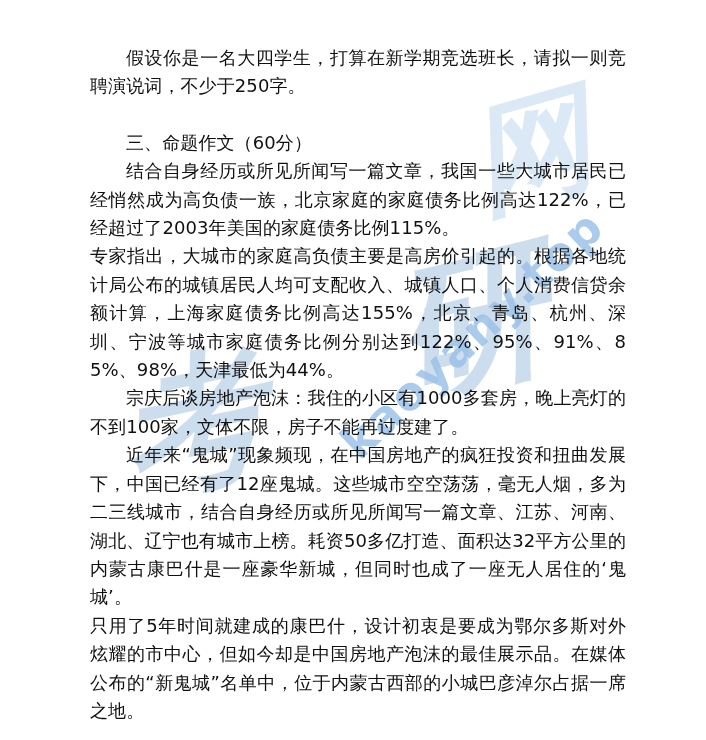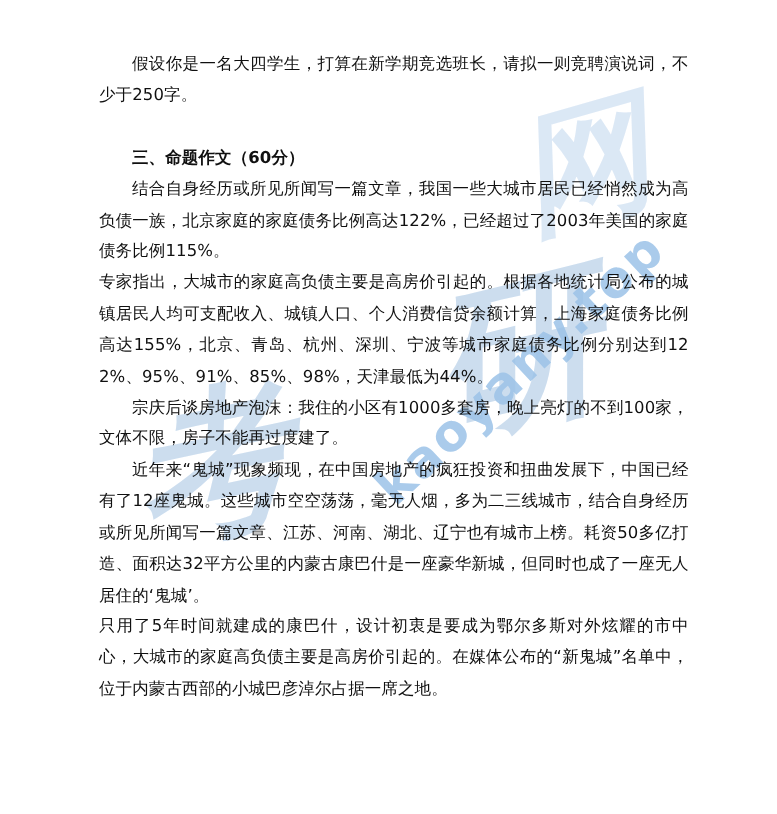--- a/index.html
+++ b/index.html
@@ -80,38 +80,38 @@
   #doc-body {
     position: absolute;
     inset: 0;
     z-index: 2;
     padding: 44px 80px 0 90px;
     box-sizing: border-box;
   }
 
   .para {
     font-family: "DejaVu Sans", "Liberation Sans", sans-serif;
-    font-size: 15px;
+    font-size: 18px;
     line-height: 28.4px;
     color: #101010;
     text-align: justify;
     text-justify: inter-character;
     margin: 0;
     letter-spacing: 0.1px;
     word-break: break-all;
   }
   .para.indent {
     text-indent: 2em;
   }
   .para.noindent {
     text-indent: 0;
   }
   .para.head {
     text-indent: 2em;
-    font-weight: 700;
+    font-weight: 400;
   }
   .spacer-lg { height: 28px; }
 </style>
 </head>
 <body>
 
 <div id="page">
 
   <div id="watermark-layer">
     <span class="wm-cjk wm-cjk-3">网</span>
@@ -129,18 +129,18 @@
     <p class="para head">三、命题作文（60分）</p>
 
     <p class="para indent">结合自身经历或所见所闻写一篇文章，我国一些大城市居民已经悄然成为高负债一族，北京家庭的家庭债务比例高达122%，已经超过了2003年美国的家庭债务比例115%。</p>
 
     <p class="para noindent">专家指出，大城市的家庭高负债主要是高房价引起的。根据各地统计局公布的城镇居民人均可支配收入、城镇人口、个人消费信贷余额计算，上海家庭债务比例高达155%，北京、青岛、杭州、深圳、宁波等城市家庭债务比例分别达到122%、95%、91%、85%、98%，天津最低为44%。</p>
 
     <p class="para indent">宗庆后谈房地产泡沫：我住的小区有1000多套房，晚上亮灯的不到100家，文体不限，房子不能再过度建了。</p>
 
     <p class="para indent">近年来“鬼城”现象频现，在中国房地产的疯狂投资和扭曲发展下，中国已经有了12座鬼城。这些城市空空荡荡，毫无人烟，多为二三线城市，结合自身经历或所见所闻写一篇文章、江苏、河南、湖北、辽宁也有城市上榜。耗资50多亿打造、面积达32平方公里的内蒙古康巴什是一座豪华新城，但同时也成了一座无人居住的‘鬼城’。</p>
 
-    <p class="para noindent">只用了5年时间就建成的康巴什，设计初衷是要成为鄂尔多斯对外炫耀的市中心，大城市的家庭高负债主要是高房价引起的。在媒体公布的“新鬼城”名单中，位于内蒙古西部的小城巴彦淖尔占据一席之地。</p>
+    <p class="para noindent">只用了5年时间就建成的康巴什，设计初衷是要成为鄂尔多斯对外炫耀的市中心，但如今却是中国房地产泡沫的最佳展示品。在媒体公布的“新鬼城”名单中，位于内蒙古西部的小城巴彦淖尔占据一席之地。</p>
 
 
   </div>
 
 </div>
 
 </body></html>

